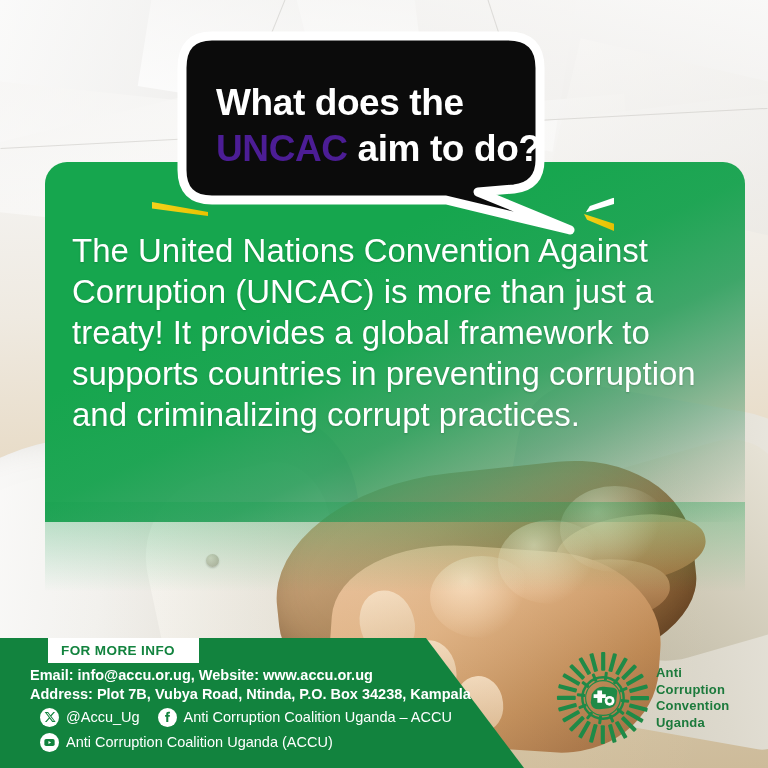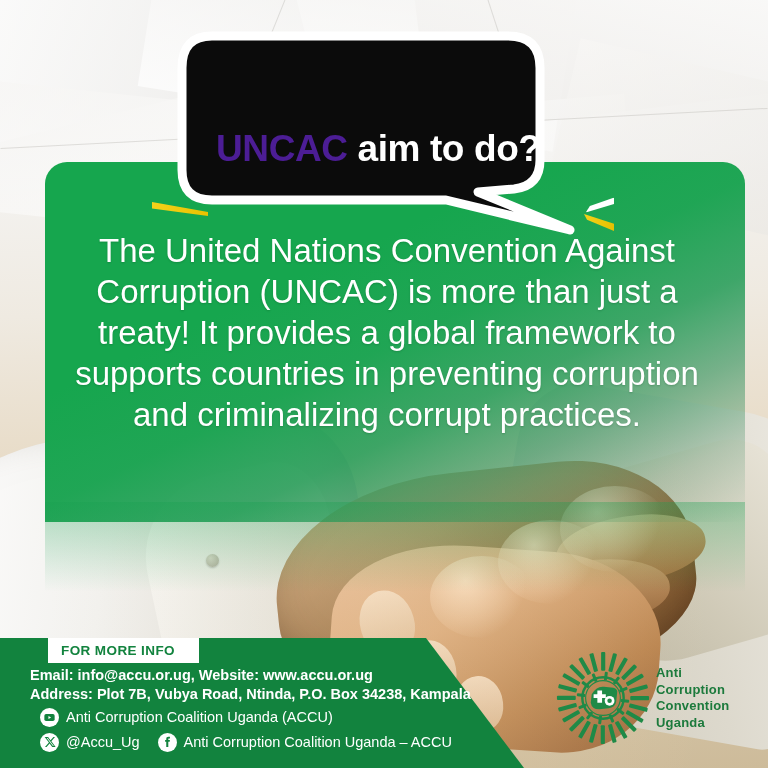--- a/index.html
+++ b/index.html
@@ -142,21 +142,21 @@
   .bubble-text{
     position:absolute;left:38px;top:46px;width:330px;
     color:#ffffff;font-weight:bold;font-size:37px;line-height:46px;
     letter-spacing:-.4px;
   }
   .bubble-text .hl{color:#4c1d95;}
 
   
   .body-copy{
     position:absolute;left:72px;top:230px;width:630px;
-    text-align:center;color:#ffffff;
+    text-align:left;color:#ffffff;
     font-size:33px;line-height:41px;font-weight:normal;
     text-shadow:0 1px 2px rgba(0,60,24,.22);
   }
 
   
   .footer-green{
     position:absolute;left:0;bottom:0;width:768px;height:130px;
     background:#12833E;
     clip-path:polygon(0 0, 426px 0, 524px 130px, 0 130px);
   }
@@ -231,58 +231,58 @@
 
   <div class="body-copy">The United Nations Convention Against Corruption (UNCAC) is more than just a treaty! It provides a global framework to supports countries in preventing corruption and criminalizing corrupt practices.</div>
 
   <div class="bubble-wrap">
     <svg width="412" height="200" viewBox="0 0 412 200" aria-hidden="true">
       <path d="M34,2 L330,2 Q362,2 362,34 L362,126 Q362,152 336,155
                L300,158 L392,196 L268,166
                L34,166 Q4,166 4,136 L4,34 Q4,2 34,2 Z" fill="#0B0B0B" stroke="#FFFFFF" stroke-width="9" stroke-linejoin="round"></path>
     </svg>
     <div class="bubble-text">
-      <br>
+      <span>What does the</span><br>
       <span class="hl">UNCAC</span>
       <span>aim to do?</span>
     </div>
   </div>
 
   <div class="footer-green"></div>
 
   <div class="badge">FOR MORE INFO</div>
 
   <div class="contact">
     <div>Email: info@accu.or.ug, Website: www.accu.or.ug</div>
     <div>Address: Plot 7B, Vubya Road, Ntinda, P.O. Box 34238, Kampala</div>
   </div>
 
   <div class="socials">
-    <div class="srow">
-      <span class="sicon">
-        <svg width="13" height="13" viewBox="0 0 24 24">
-            <rect x="2.5" y="5.5" width="19" height="13" rx="3.2" fill="#12833E"></rect>
-            <path fill="#FFFFFF" d="M10 9.2v5.6l5-2.8-5-2.8Z"></path>
-          </svg>
-      </span>
-      <span class="handle">Anti Corruption Coalition Uganda (ACCU)</span>
-    </div>
     <div class="srow">
       <span class="sicon">
         <svg width="12" height="12" viewBox="0 0 24 24">
             <path fill="#12833E" d="M18.9 2H22l-7.3 8.3L23.3 22h-6.8l-5.3-6.9L5.1 22H2l7.8-8.9L1.3 2h6.9l4.8 6.3L18.9 2Zm-1.1 18h1.9L7.3 3.9H5.3L17.8 20Z"></path>
           </svg>
       </span>
       <span class="handle">@Accu_Ug</span>
       <span class="sicon">
         <svg width="12" height="12" viewBox="0 0 24 24">
             <path fill="#12833E" d="M14.6 8.2V6.4c0-.9.2-1.4 1.6-1.4h1.7V1.6h-2.8c-3.4 0-4.6 1.6-4.6 4.3v2.3H8.2v3.5h2.3V22h4.1V11.7h2.8l.4-3.5h-3.2Z"></path>
           </svg>
       </span>
       <span class="handle">Anti Corruption Coalition Uganda – ACCU</span>
+    </div>
+    <div class="srow">
+      <span class="sicon">
+        <svg width="13" height="13" viewBox="0 0 24 24">
+            <rect x="2.5" y="5.5" width="19" height="13" rx="3.2" fill="#12833E"></rect>
+            <path fill="#FFFFFF" d="M10 9.2v5.6l5-2.8-5-2.8Z"></path>
+          </svg>
+      </span>
+      <span class="handle">Anti Corruption Coalition Uganda (ACCU)</span>
     </div>
   </div>
 
   <div class="logo">
     <span class="logo-mark">
       <svg width="94" height="94" viewBox="0 0 100 100" aria-hidden="true">
         <g fill="#1F8A47">
           <g id="rays">
             <rect x="48" y="1" width="4.4" height="20" rx="1"></rect>
             <rect x="48" y="1" width="4.4" height="20" rx="1" transform="rotate(15 50 50)"></rect>

